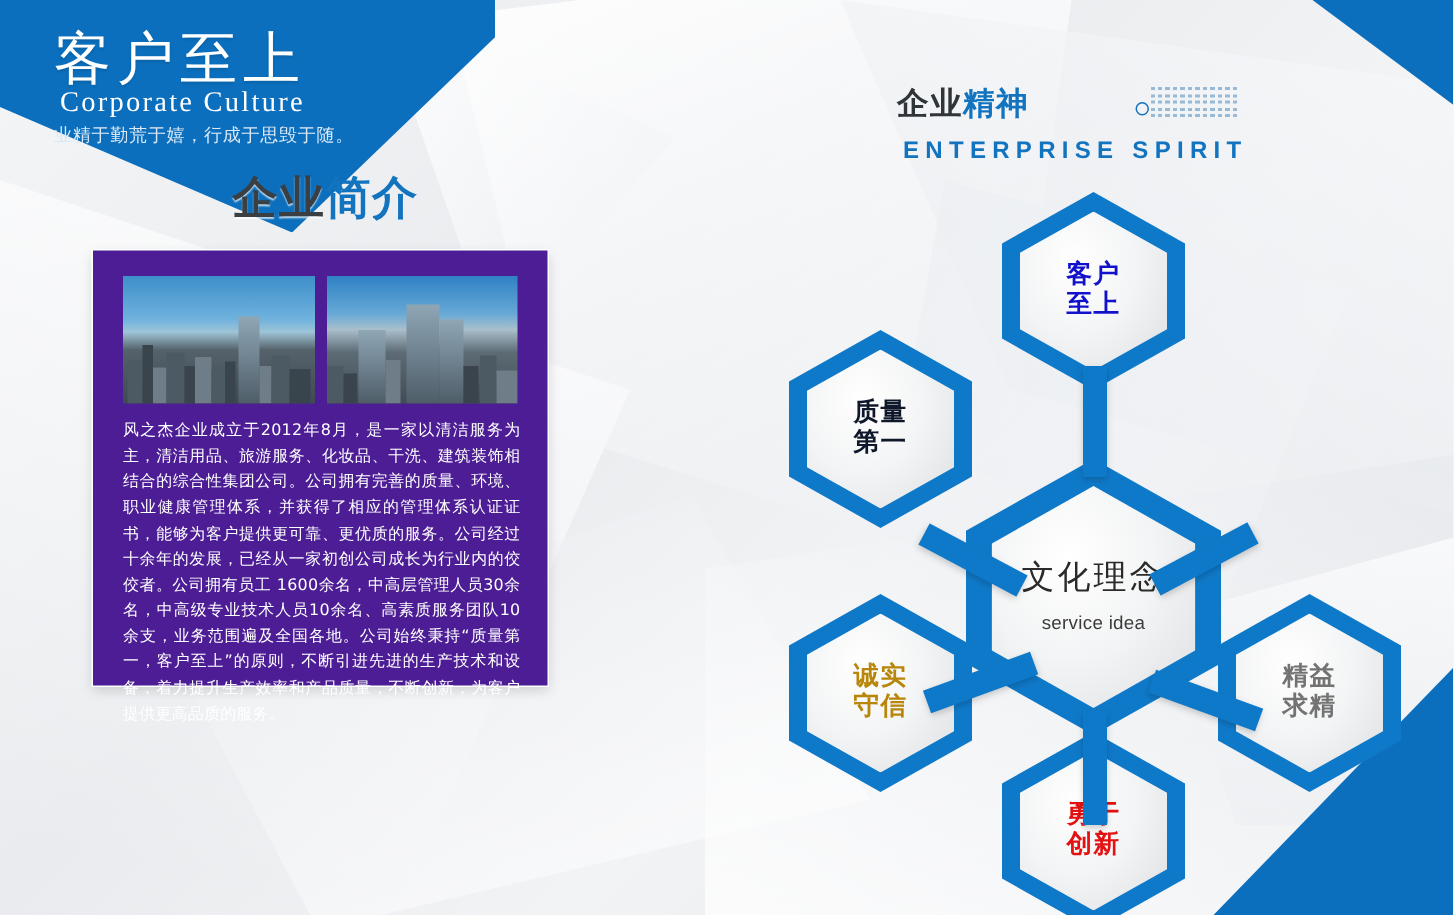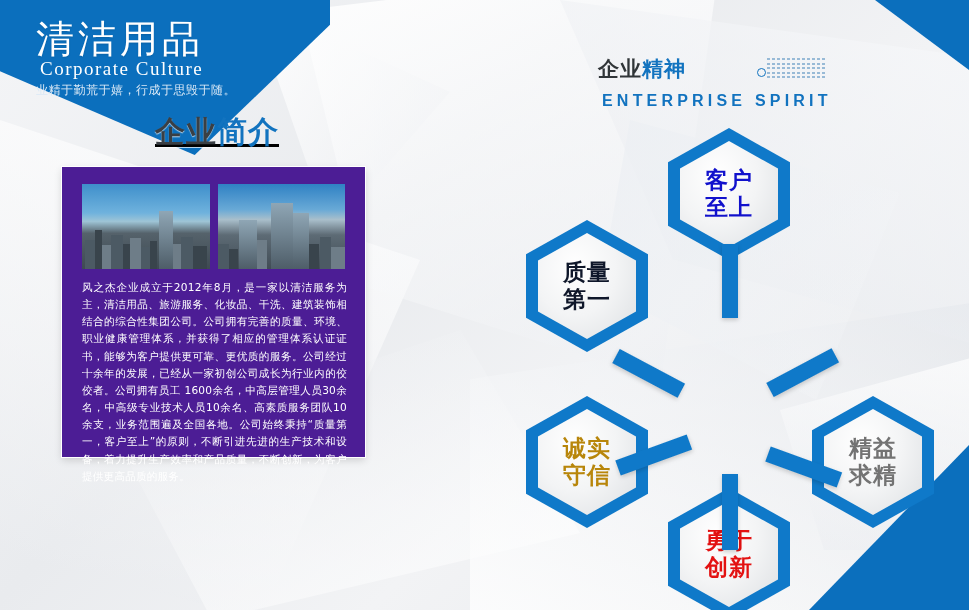--- a/index.html
+++ b/index.html
@@ -82,21 +82,21 @@
   .hdr-sub{
     position:absolute;left:36px;top:82px;z-index:5;
     font-family:"DejaVu Sans","Liberation Sans",sans-serif;
     font-size:12px;color:#dbe9f6;letter-spacing:.5px;white-space:nowrap;
   }
 
   
   .sec-title{
     position:absolute;left:155px;top:112px;z-index:6;
     font-family:"DejaVu Sans","Liberation Sans",sans-serif;
-    font-size:30px;font-weight:700;white-space:nowrap;letter-spacing:1px;text-decoration:underline;
+    font-size:30px;font-weight:700;white-space:nowrap;letter-spacing:1px;
   }
   .sec-title .dark{color:#3a3f44;text-shadow:0 1px 1px rgba(255,255,255,.7);}
   .sec-title .blue{color:#1273bf;}
 
   
   .card{
     position:absolute;left:62px;top:167px;width:303px;height:290px;
     background:#4c1d95;
     box-shadow:0 0 0 1px #ffffff, 0 3px 8px rgba(0,0,0,.16);
     z-index:6;
@@ -168,21 +168,21 @@
   }
   .hex .inner{
     position:absolute;left:12px;top:13px;right:12px;bottom:13px;
     background:radial-gradient(ellipse at 38% 32%,#ffffff 0%,#f3f4f5 48%,#dcdfe2 100%);
     clip-path:polygon(50% 0%,100% 26%,100% 74%,50% 100%,0% 74%,0% 26%);
   }
   .hex .label{
     position:absolute;inset:0;display:flex;flex-direction:column;
     align-items:center;justify-content:center;
     font-family:"DejaVu Sans","Liberation Sans",sans-serif;
-    font-weight:700;font-size:23px;line-height:1.16;letter-spacing:1px;
+    font-weight:700;font-size:17px;line-height:1.16;letter-spacing:1px;
   }
   .hex.center{width:170px;height:184px;}
   .hex.center .inner{left:17px;top:18px;right:17px;bottom:18px;}
   .hex.center .label{
     font-weight:400;font-size:22px;color:#2a2a2a;letter-spacing:2px;
   }
   .hex.center .sub{
     font-family:"Liberation Sans","DejaVu Sans",sans-serif;
     font-size:12.5px;font-weight:400;color:#3b3b3b;letter-spacing:.2px;
     margin-top:9px;
@@ -213,21 +213,21 @@
   <div class="facet f4"></div>
   <div class="facet f5"></div>
   <div class="facet f6"></div>
   <div class="facet f7"></div>
   <div class="facet f8"></div>
 
   <div class="blue-header"></div>
   <div class="blue-topright"></div>
   <div class="blue-bottomright"></div>
 
-  <div class="hdr-cn">清洁用品</div>
+  <div class="hdr-cn">客户至上</div>
   <div class="hdr-en">Corporate Culture</div>
   <div class="hdr-sub">业精于勤荒于嬉，行成于思毁于随。</div>
 
   <div class="sec-title">
     <span class="dark">企业</span><span class="blue">简介</span>
   </div>
 
   <div class="card">
     <div class="card-photos">
       <div class="photo photo-a">
@@ -274,20 +274,28 @@
 
   <div class="hexwrap">
 
     <div class="spoke" style="left:232px;top:124px;width:16px;height:74px;"></div>
     <div class="spoke" style="left:126px;top:228px;width:74px;height:16px;transform:rotate(28deg);transform-origin:left center;"></div>
     <div class="spoke" style="left:280px;top:262px;width:74px;height:16px;transform:rotate(-28deg);transform-origin:left center;"></div>
     <div class="spoke" style="left:128px;top:340px;width:76px;height:16px;transform:rotate(-20deg);transform-origin:left center;"></div>
     <div class="spoke" style="left:278px;top:326px;width:76px;height:16px;transform:rotate(20deg);transform-origin:left center;"></div>
     <div class="spoke" style="left:232px;top:354px;width:16px;height:76px;"></div>
 
+    <div class="hex center h-center">
+      <div class="outer"></div>
+      <div class="inner"></div>
+      <div class="label" style="color: rgb(42, 42, 42);">
+        <span>文化理念</span>
+        <span class="sub">service idea</span>
+      </div>
+    </div>
 
     <div class="hex h-top">
       <div class="outer"></div>
       <div class="inner"></div>
       <div class="label" style="color: rgb(17, 17, 204);">
         <span>客户</span>
         <span>至上</span>
       </div>
     </div>
 

